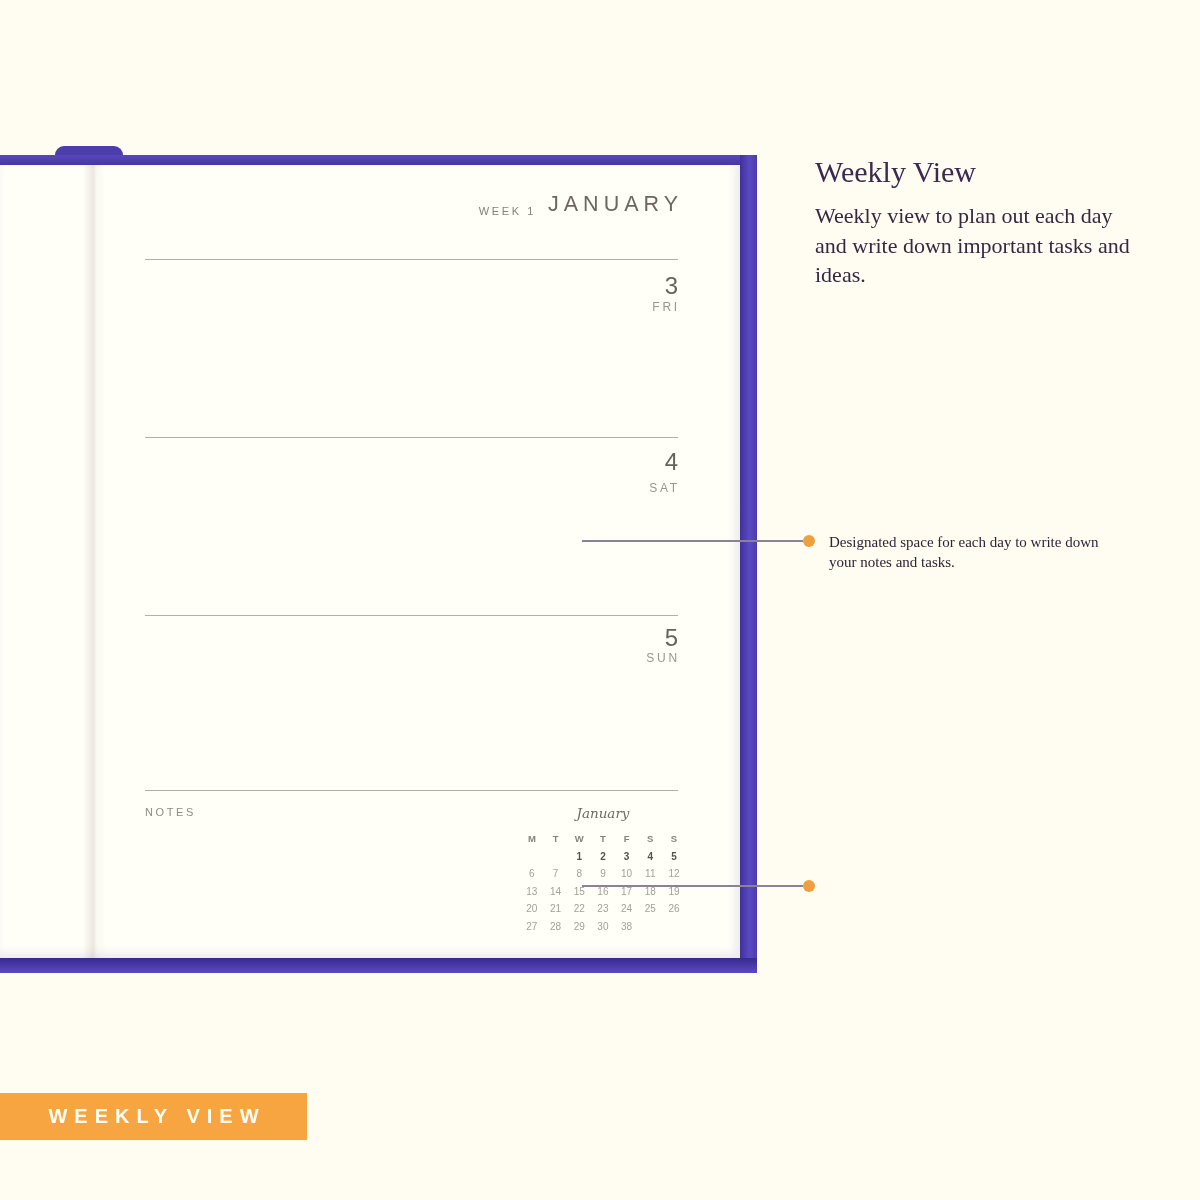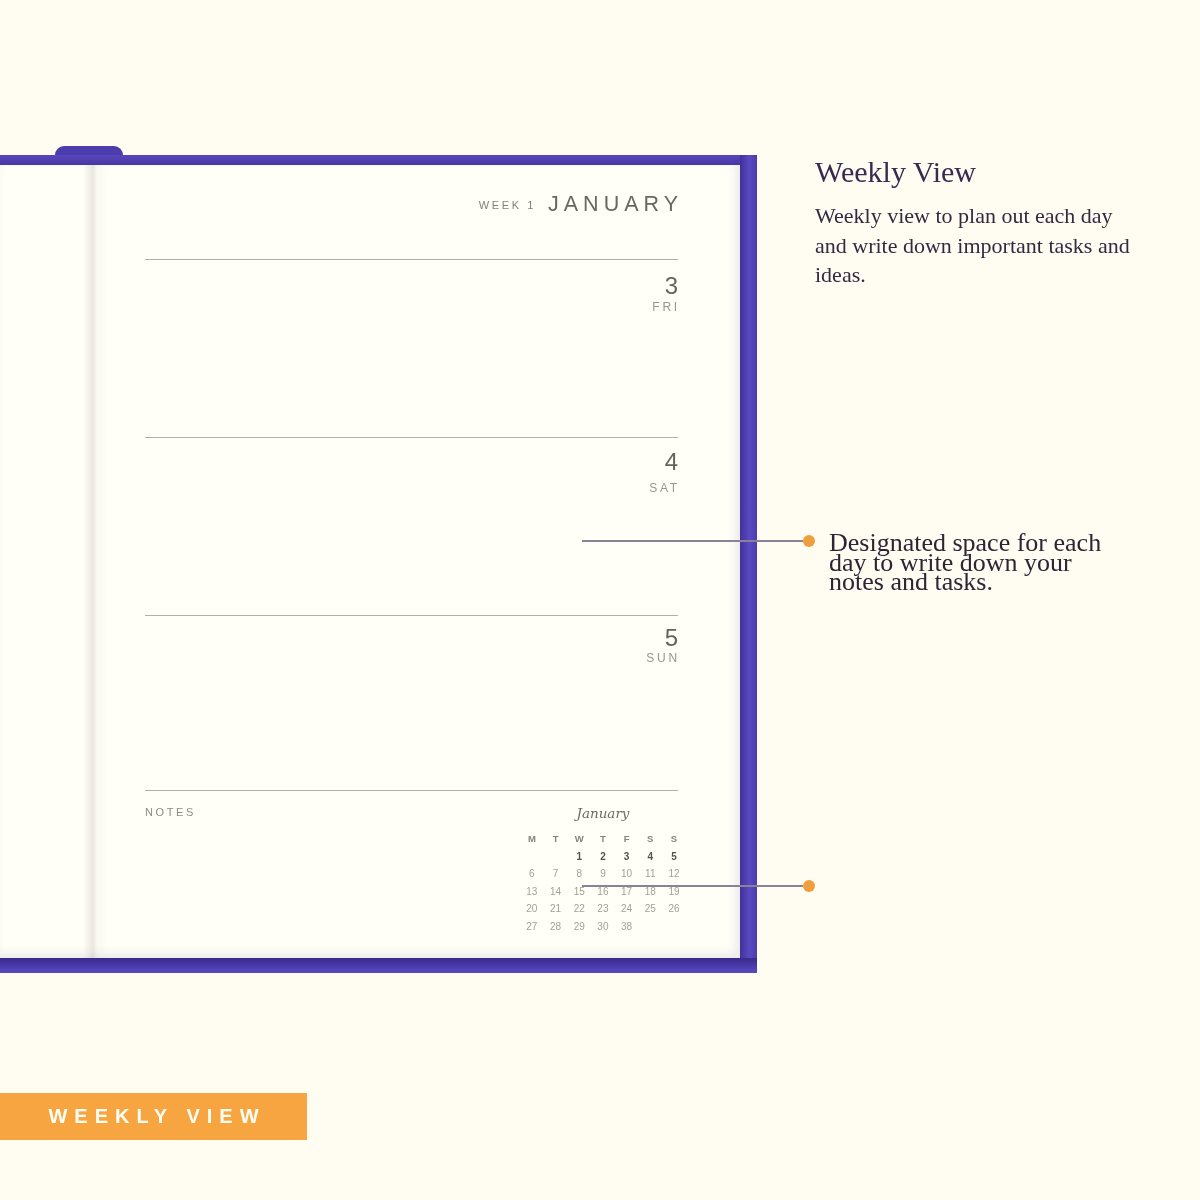--- a/index.html
+++ b/index.html
@@ -14,21 +14,21 @@
   .bar-right{position:absolute;left:740px;top:155px;width:17px;height:818px;
     background:linear-gradient(90deg,#41319b,#5b49c2 55%,#4c3bab);}
   .bar-bottom{position:absolute;left:0;top:958px;width:757px;height:15px;
     background:linear-gradient(180deg,#372a8d,#5b49c2);}
   .page{position:absolute;left:0;top:165px;width:740px;height:793px;background:#fffef7;
     box-shadow:inset -4px -4px 10px rgba(70,50,140,0.10);}
   .gutter{position:absolute;left:83px;top:165px;width:24px;height:793px;
     background:linear-gradient(90deg,rgba(125,115,100,0) 0%,rgba(125,115,100,0.16) 42%,rgba(125,115,100,0.04) 58%,rgba(125,115,100,0) 100%);}
 
   
-  .week-header{position:absolute;right:517px;top:192px;display:flex;align-items:center;gap:12px;}
+  .week-header{position:absolute;right:517px;top:192px;display:flex;align-items:flex-end;gap:12px;}
   .week-label{font-size:11px;letter-spacing:2.6px;color:#85817a;}
   .month-title{font-size:21.5px;letter-spacing:5px;color:#6b675f;}
   .rule{position:absolute;left:145px;width:533px;height:1px;background:#b3afa6;}
   .day-num{position:absolute;right:522px;font-size:24px;color:#67635b;}
   .day-label{position:absolute;right:520px;font-size:12px;letter-spacing:2.8px;color:#99958d;}
   .notes-label{position:absolute;left:145px;top:806px;font-size:11px;letter-spacing:2.6px;color:#8f8b83;}
 
   
   .mini-cal{position:absolute;left:520px;top:805px;width:166px;}
   .mini-cal-title{text-align:center;font-family:"DejaVu Serif",serif;font-style:italic;
@@ -41,21 +41,21 @@
   
   .col-title{position:absolute;left:815px;top:155px;font-family:"Liberation Serif",serif;
     font-size:30px;color:#3a2a50;}
   .col-desc{position:absolute;left:815px;top:201px;width:332px;font-family:"Liberation Serif",serif;
     font-size:22px;line-height:29.5px;color:#342a40;}
 
   
   .callout-line{position:absolute;height:2px;background:#8b8295;z-index:5;}
   .callout-dot{position:absolute;width:12px;height:12px;border-radius:50%;background:#f09f3e;z-index:6;}
   .callout-text{position:absolute;left:829px;width:285px;font-family:"Liberation Serif",serif;
-    font-size:26px;line-height:19.5px;color:#2e2433;}
+    font-size:15px;line-height:19.5px;color:#2e2433;}
 
   
   .banner{position:absolute;left:0;top:1093px;width:307px;height:47px;background:#f7a540;
     display:flex;align-items:center;justify-content:center;}
   .banner-label{font-size:20px;font-weight:bold;letter-spacing:7px;color:#fffdf4;text-indent:7px;}
 </style>
 </head>
 <body>
 
 <div id="stage">

